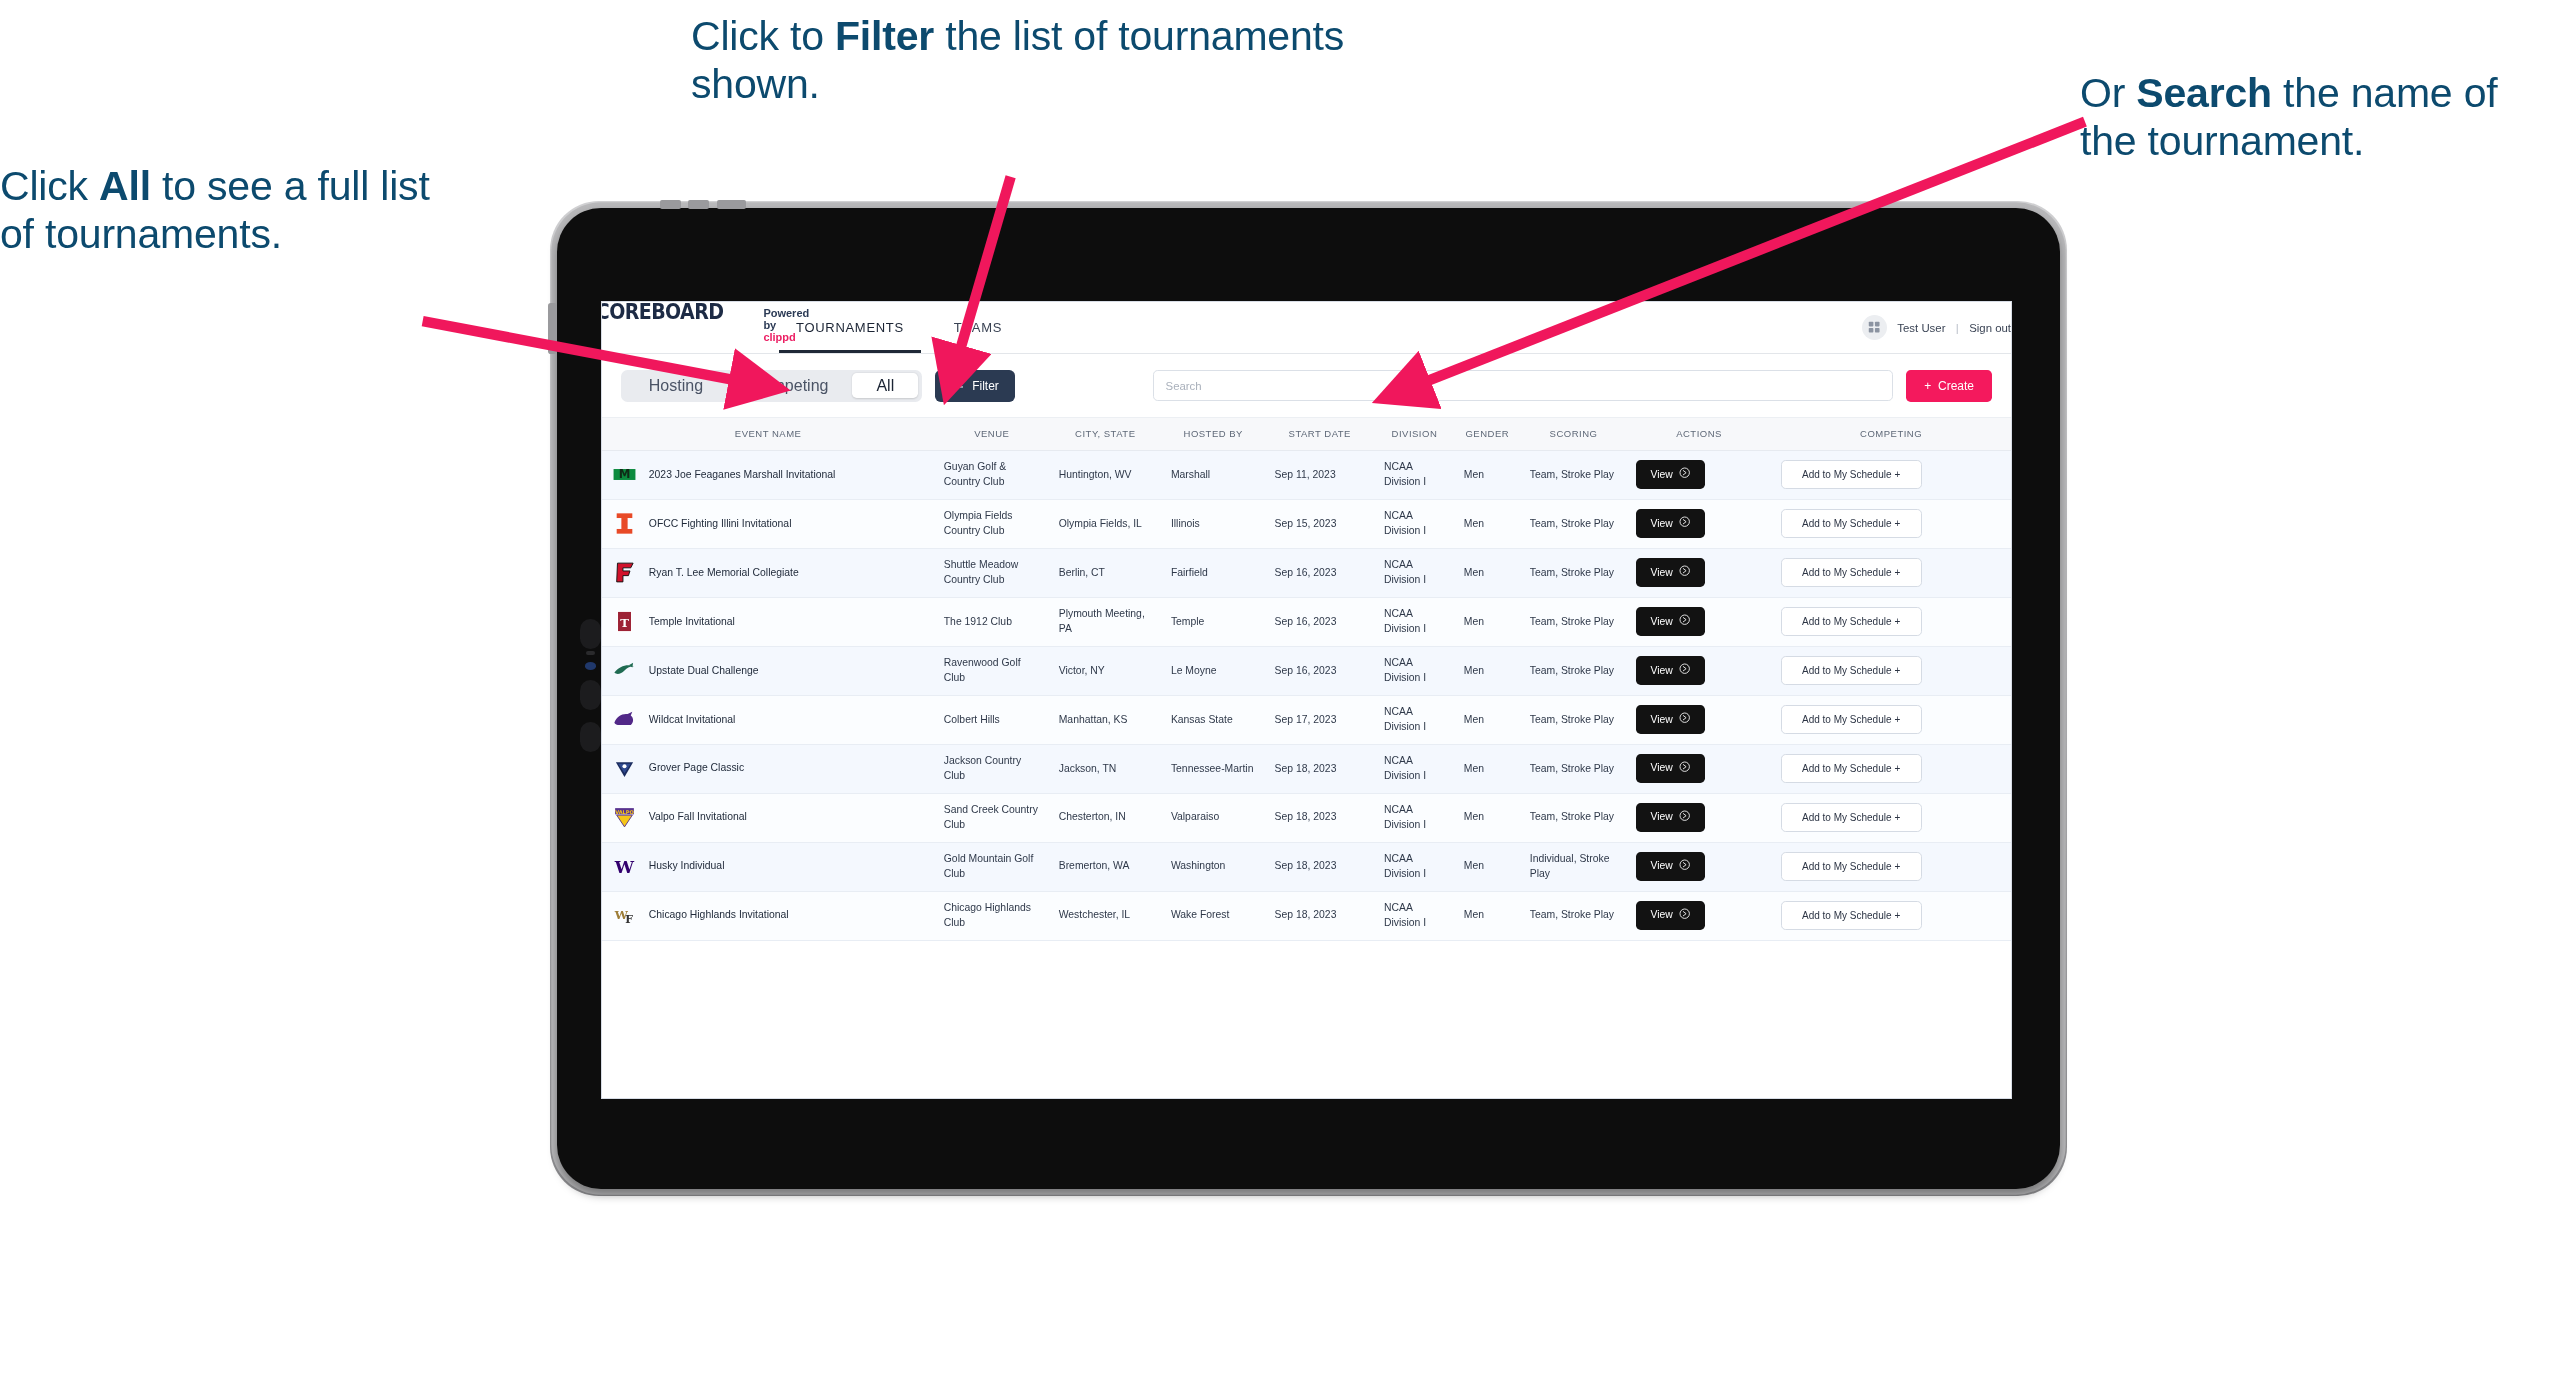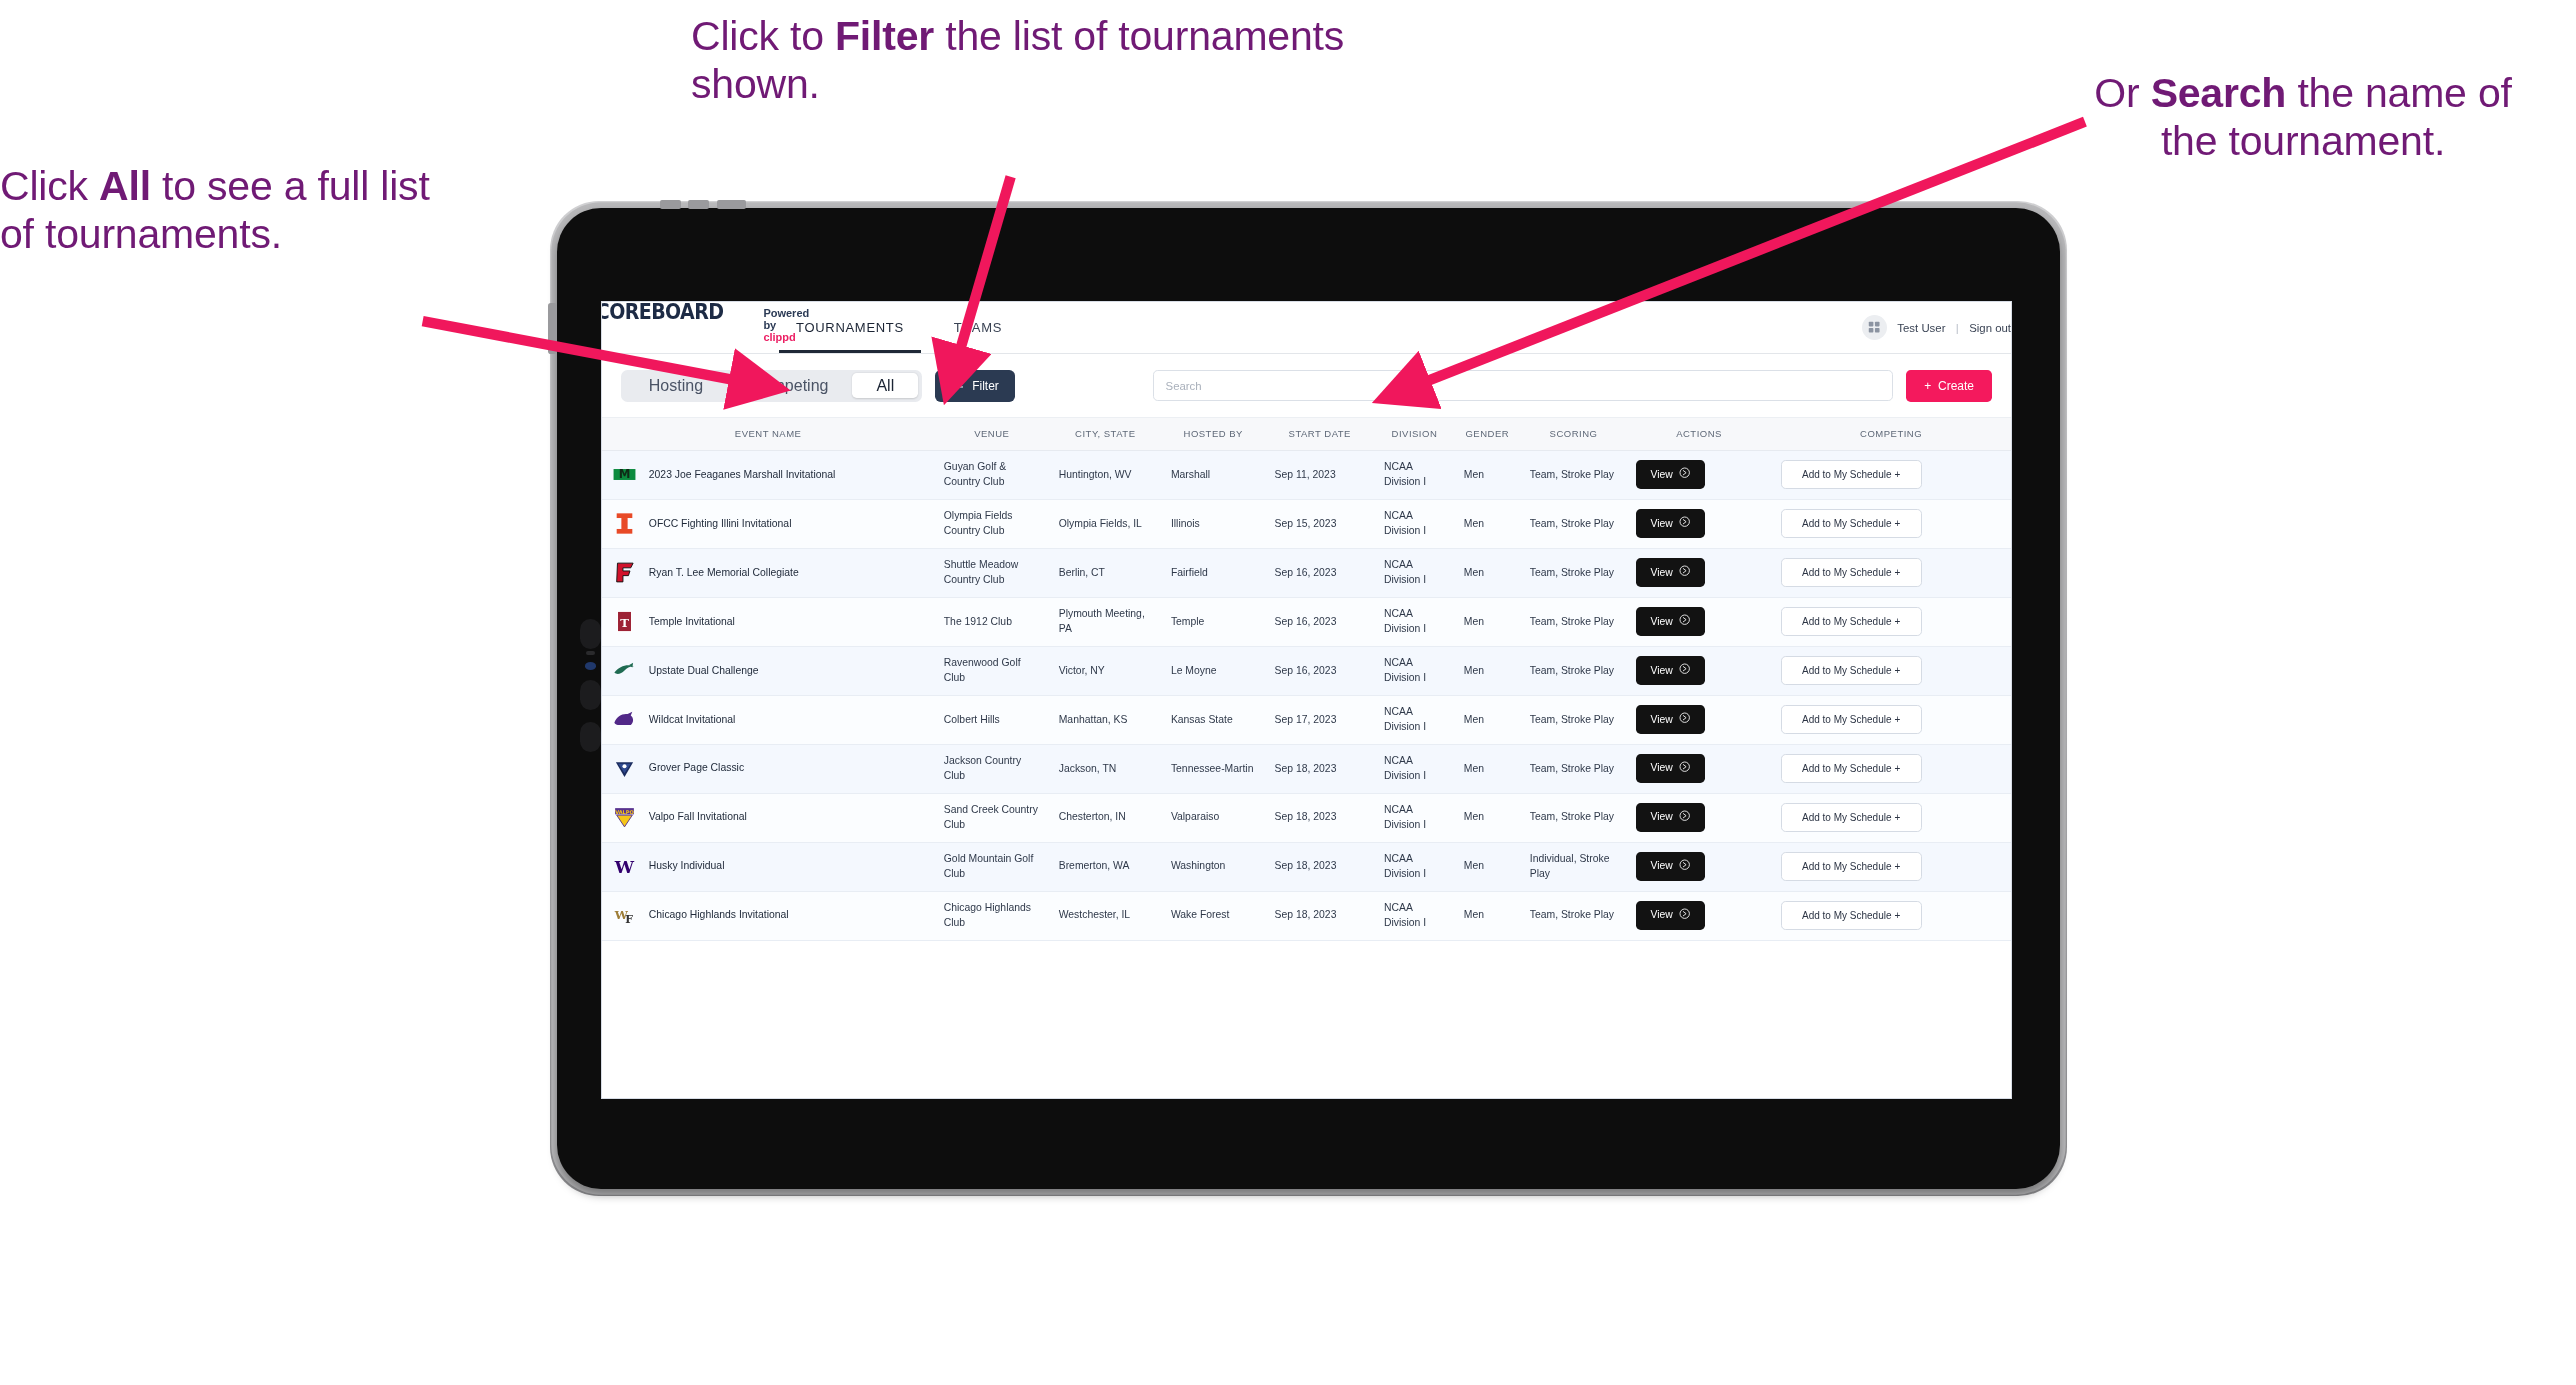--- a/index.html
+++ b/index.html
@@ -2,27 +2,27 @@
 <html style="font-size:15px"><head>
 <meta charset="utf-8">
 <style>
   html,body{margin:0;padding:0;}
   body{
     width:2576px;height:1386px;background:#ffffff;overflow:hidden;
     font-family:"Liberation Sans", sans-serif;position:relative;
   }
   
   .annot{
-    position:absolute;color:#701a75;font-size:41px;line-height:1.16;
+    position:absolute;color:#0c4a6e;font-size:41px;line-height:1.16;
     font-family:"Liberation Sans", sans-serif;font-weight:400;letter-spacing:-0.2px;
   }
   .annot b{font-weight:700;}
   #annot-all{left:0px;top:163px;width:446px;}
   #annot-filter{left:691px;top:13.3px;width:665px;}
-  #annot-search{left:2080px;top:70px;width:446px;text-align:center;}
+  #annot-search{left:2080px;top:70px;width:446px;}
 
   .arrow-svg{position:absolute;left:0;top:0;width:2576px;height:1386px;pointer-events:none;}
 
   
   #tablet{
     position:absolute;left:557px;top:208px;width:1503px;height:981px;
     background:#0d0d0d;border-radius:44px;
     box-shadow:0 5.7px 9.5px rgba(0,0,0,.35), 0 0 0 5.7px #b9b9bb;
     box-sizing:border-box;
   }

